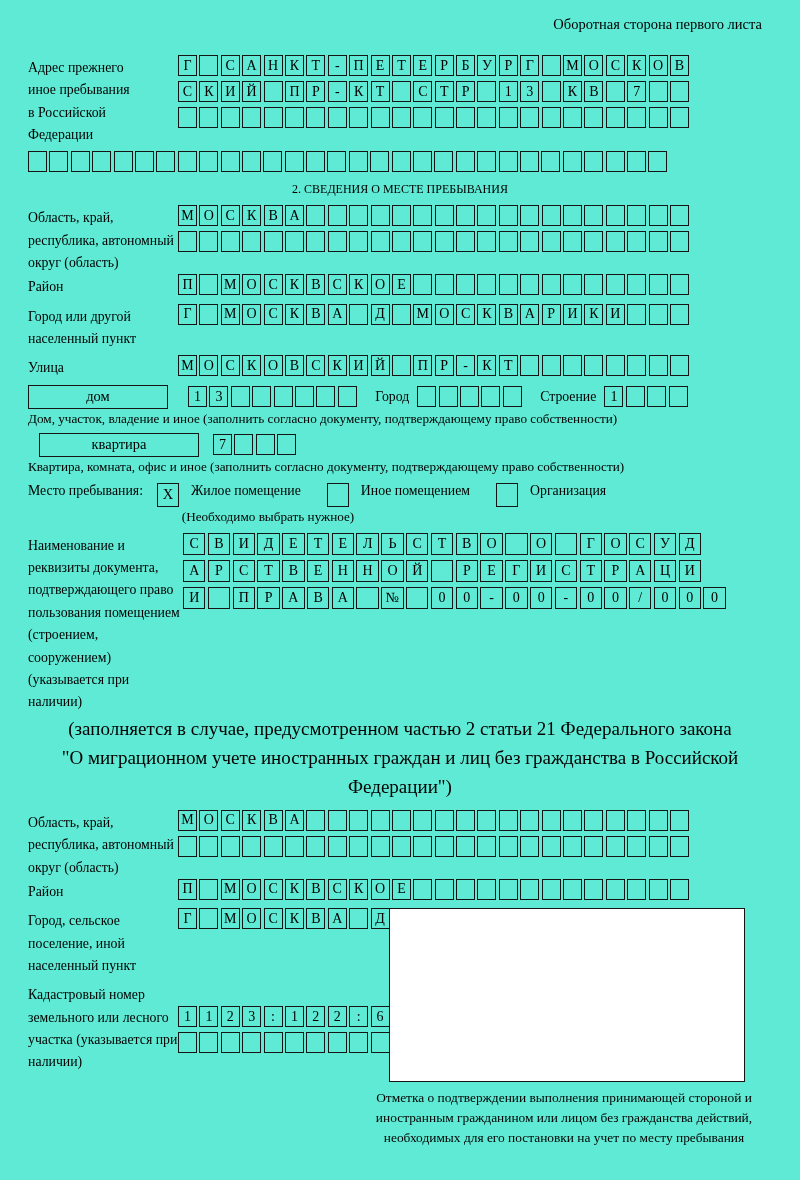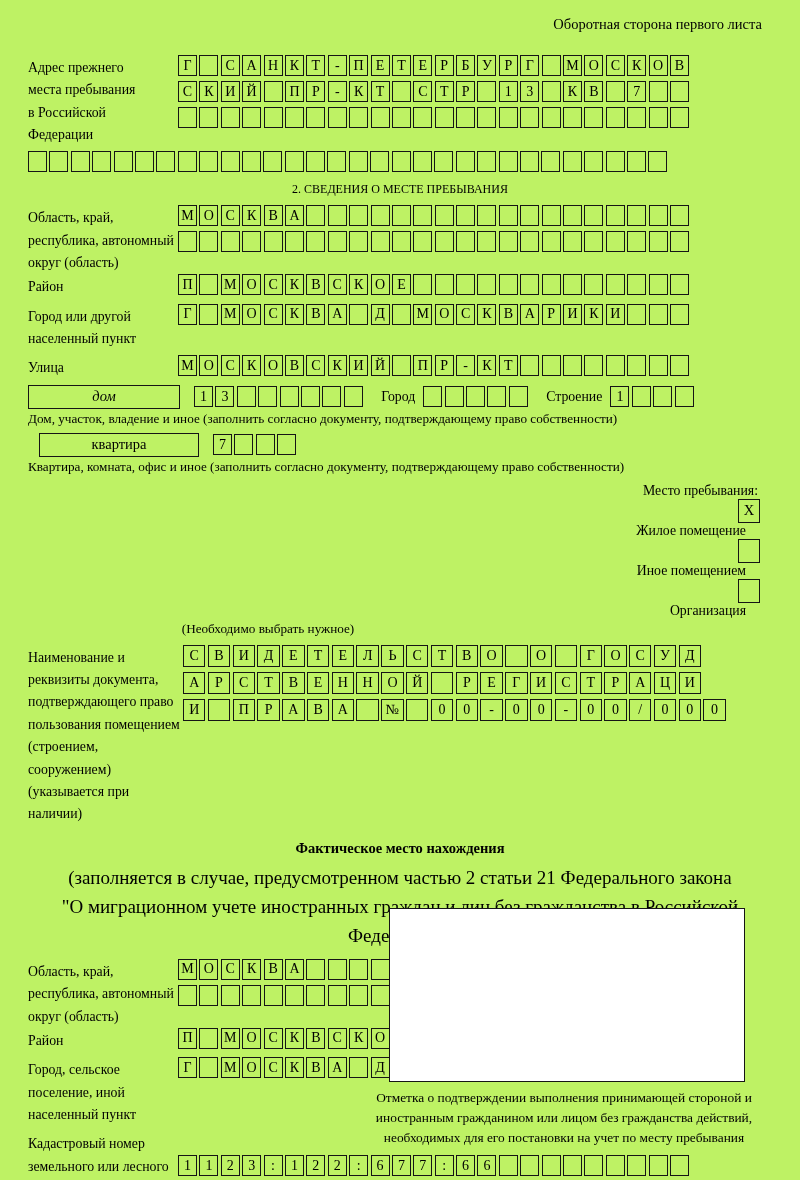--- a/index.html
+++ b/index.html
@@ -1,19 +1,19 @@
 <!DOCTYPE html>
 <html><head>
 <meta charset="utf-8">
 <style>
   * { margin: 0; padding: 0; box-sizing: border-box; }
   html, body { background: #fff; }
   .page {
     width: 800px; height: 1180px;
-    background: #bef264; color: #000;
+    background: #5eead4; color: #000;
     font-family: "Liberation Serif", serif;
     position: relative;
     padding: 16px 28px 0 28px;
     overflow: hidden;
   }
   .corner-note {
     text-align: right;
     font-size: 14.5px;
     margin-bottom: 22px;
     padding-right: 10px;
@@ -42,24 +42,24 @@
   .sec-title {
     font-size: 12px; font-weight: normal; text-align: center;
     margin: 10px 0 8px 0;
   }
   .widebox {
     border: 1.6px solid #151515;
     height: 24px; display: flex; align-items: center; justify-content: center;
     font-size: 14.5px;
   }
   .dom-row { display: flex; align-items: center; margin: 4px 0 2px 0; }
-  .dom-box { width: 152px; margin-right: 14px; font-style: italic; }
+  .dom-box { width: 140px; margin-right: 20px; }
   .kv-box  { width: 160px; margin-left: 11px; margin-right: 14px; }
   .inline-label { font-size: 13.8px; margin: 0 8px 0 16px; white-space: nowrap; }
-  .chk-row { display: flex; align-items: flex-end; margin: 8px 0 2px 0; flex-direction: column; }
+  .chk-row { display: flex; align-items: flex-start; margin: 8px 0 2px 0; }
   .chk-label { font-size: 13.8px; margin-right: 14px; white-space: nowrap; }
   .chk-box {
     width: 22px; height: 24px; border: 1.6px solid #151515;
     display: inline-flex; align-items: center; justify-content: center;
     font-size: 14.5px; margin-right: 12px; flex: 0 0 auto;
   }
   .chk-opt { font-size: 13.8px; margin-right: 26px; white-space: nowrap; }
   .chk-note { font-size: 13.2px; text-align: center; width: 480px; margin: 2px 0 8px 0; }
   .fact-title { font-size: 14.5px; font-weight: bold; text-align: center; margin: 14px 0 6px 0; }
   .fact-note { font-size: 19px; text-align: center; line-height: 1.55; margin-bottom: 8px; }
@@ -79,21 +79,21 @@
 </head>
 <body>
 
 <div class="page">
 
   <div class="corner-note">Оборотная сторона первого листа</div>
 
   <div class="frow">
     <div class="flabel">
       <div>Адрес прежнего</div>
-      <div>места пребывания</div>
+      <div>иное пребывания</div>
       <div>в Российской</div>
       <div>Федерации</div>
     </div>
     <div class="cells-col">
       <div class="cells">
           <span class="cell">Г</span>
           <span class="cell"></span>
           <span class="cell">С</span>
           <span class="cell">А</span>
           <span class="cell">Н</span>
@@ -475,21 +475,20 @@
           <span class="cell">0</span>
           <span class="cell">0</span>
           <span class="cell">/</span>
           <span class="cell">0</span>
           <span class="cell">0</span>
           <span class="cell">0</span>
         </div>
     </div>
   </div>
 
-  <div class="fact-title">Фактическое место нахождения</div>
   <div class="fact-note">
     <div>(заполняется в случае, предусмотренном частью 2 статьи 21 Федерального закона</div>
     <div>"О миграционном учете иностранных граждан и лиц без гражданства в Российской Федерации")</div>
   </div>
 
   <div class="frow">
     <div class="flabel">Область, край, республика, автономный округ (область)</div>
     <div class="cells-col">
       <div class="cells">
           <span class="cell">М</span>

